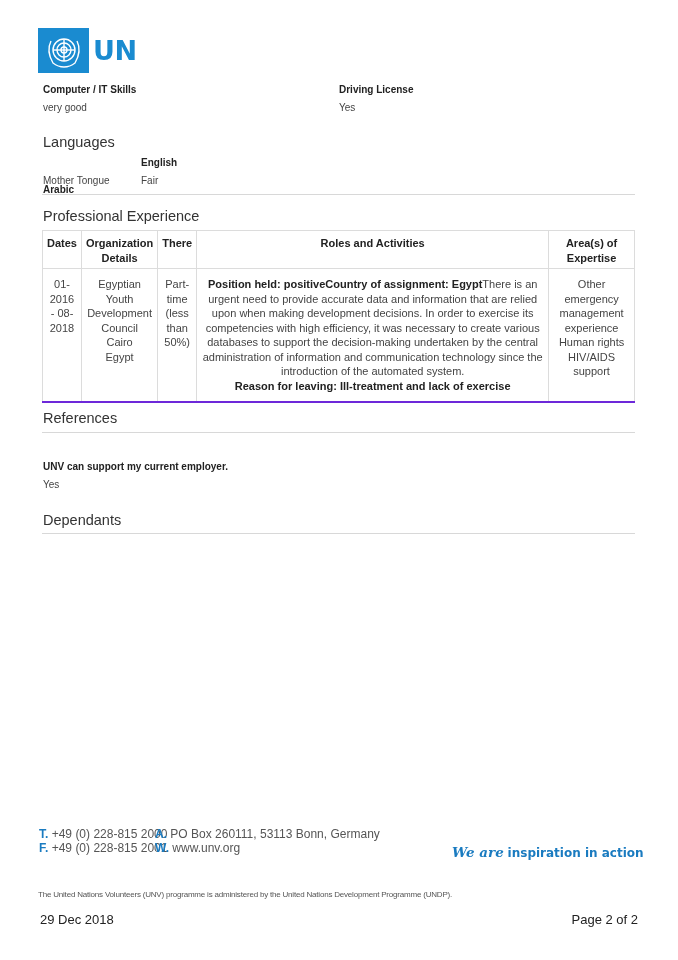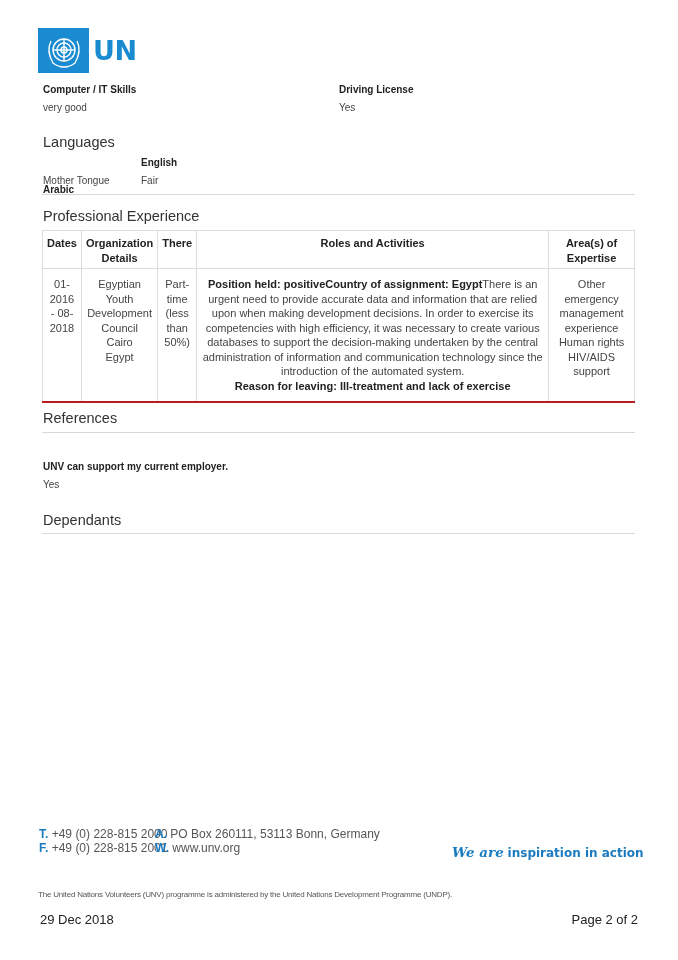--- a/index.html
+++ b/index.html
@@ -27,21 +27,21 @@
 
     table.exp {
       position: absolute; left: 42px; top: 230px; width: 593px;
       border-collapse: collapse; font-size: 11px; color: #444;
     }
     table.exp th, table.exp td {
       border: 1px solid #dcdcdc; vertical-align: top; text-align: center;
       padding: 8px 4px; line-height: 14.5px;
     }
     table.exp th { font-weight: bold; color: #222; padding-top: 5px; padding-bottom: 3px; }
-    table.exp td.b { border-bottom: 2px solid #b91c1c; }
+    table.exp td.b { border-bottom: 2px solid #6d28d9; }
     .strong { font-weight: bold; color: #222; }
 
     .footer-contacts { position: absolute; top: 827px; font-size: 12px; color: #555; line-height: 14px; }
     .footer-contacts .k { color: #1a7bc0; font-weight: bold; }
     .tagline { position: absolute; left: 452px; top: 844px; color: #1a7bc0; font-size: 13.5px; }
     .tagline .script { font-family: "DejaVu Serif", serif; font-style: italic; font-weight: bold; }
     .tagline .rest { font-weight: bold; font-family: "DejaVu Sans", sans-serif; font-size: 12px; }
     .admin-note { position: absolute; left: 38px; top: 890px; font-size: 8px; color: #555; letter-spacing: -0.2px; }
     .date { position: absolute; left: 40px; top: 912px; font-size: 13px; color: #222; }
     .page-no { position: absolute; right: 40px; top: 912px; font-size: 13px; color: #222; }

